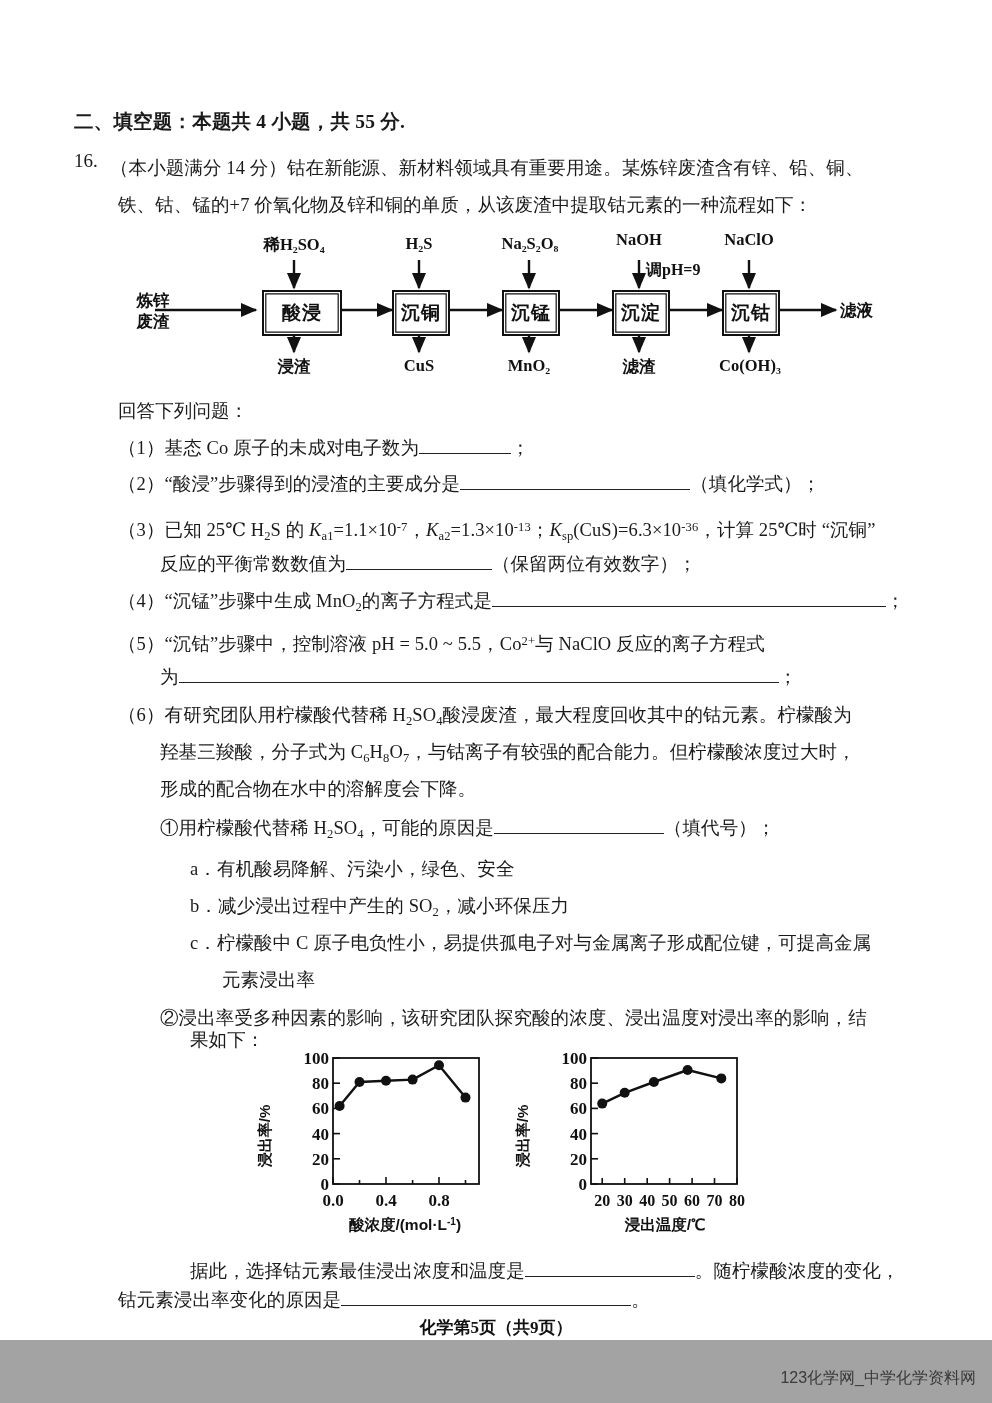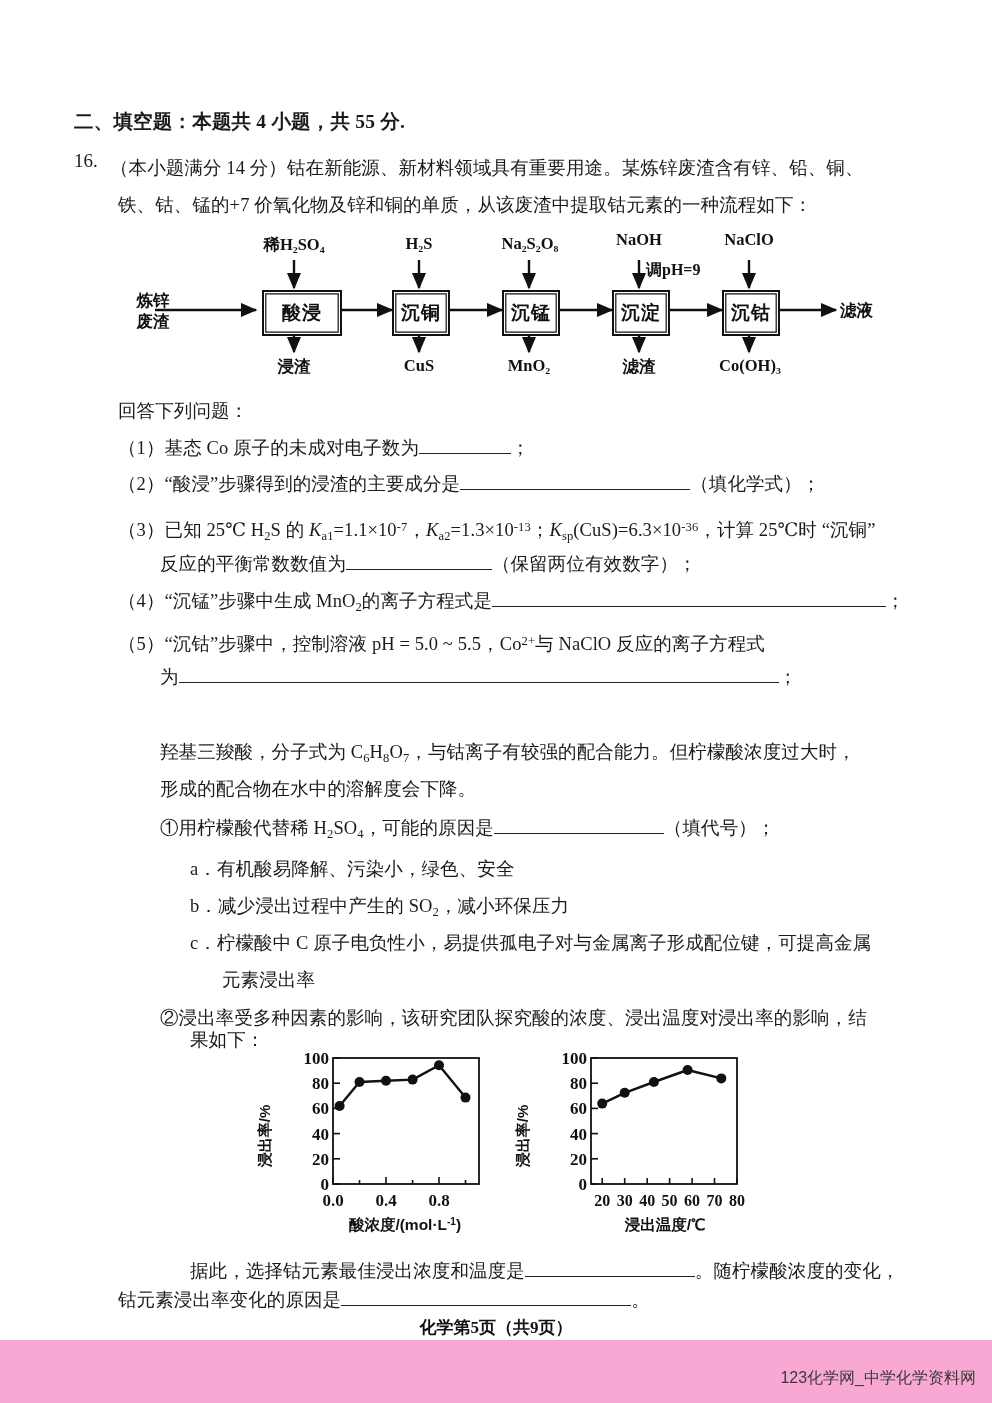--- a/index.html
+++ b/index.html
@@ -12,21 +12,21 @@
     width: 992px;
     height: 1403px;
     position: relative;
     font-family: "Liberation Serif", "DejaVu Serif", serif;
     color: #1a1a1a;
     overflow: hidden;
   }
   .page {
     position: absolute;
     inset: 0;
-    background: #f9a8d4;
+    background: #a3a3a3;
   }
   .paper {
     position: absolute;
     left: 0; top: 0;
     width: 992px;
     height: 1340px;
     background: #ffffff;
   }
 
   
@@ -225,20 +225,23 @@
     <span>（4）“沉锰”步骤中生成 MnO</span><sub>2</sub><span>的离子方程式是</span><span class="blank" style="width:394px;"></span><span>；</span>
   </div>
 
   <div class="para indent" style="top:623px;">
     <span>（5）“沉钴”步骤中，控制溶液 pH = 5.0 ~ 5.5，Co</span><sup>2+</sup><span>与 NaClO 反应的离子方程式</span>
   </div>
   <div class="para indent2" style="top:659px;">
     <span>为</span><span class="blank" style="width:600px;"></span><span>；</span>
   </div>
 
+  <div class="para indent" style="top:697px;">
+    <span>（6）有研究团队用柠檬酸代替稀 H</span><sub>2</sub><span>SO</span><sub>4</sub><span>酸浸废渣，最大程度回收其中的钴元素。柠檬酸为</span>
+  </div>
   <div class="para indent2" style="top:734px;">
     <span>羟基三羧酸，分子式为 C</span><sub>6</sub><span>H</span><sub>8</sub><span>O</span><sub>7</sub><span>，与钴离子有较强的配合能力。但柠檬酸浓度过大时，</span>
   </div>
   <div class="para indent2" style="top:771px;">形成的配合物在水中的溶解度会下降。</div>
 
   <div class="para indent2" style="top:810px;">
     <span>①用柠檬酸代替稀 H</span><sub>2</sub><span>SO</span><sub>4</sub><span>，可能的原因是</span><span class="blank" style="width:170px;"></span><span>（填代号）；</span>
   </div>
 
   <div class="para indent3" style="top:851px;">a．有机酸易降解、污染小，绿色、安全</div>

